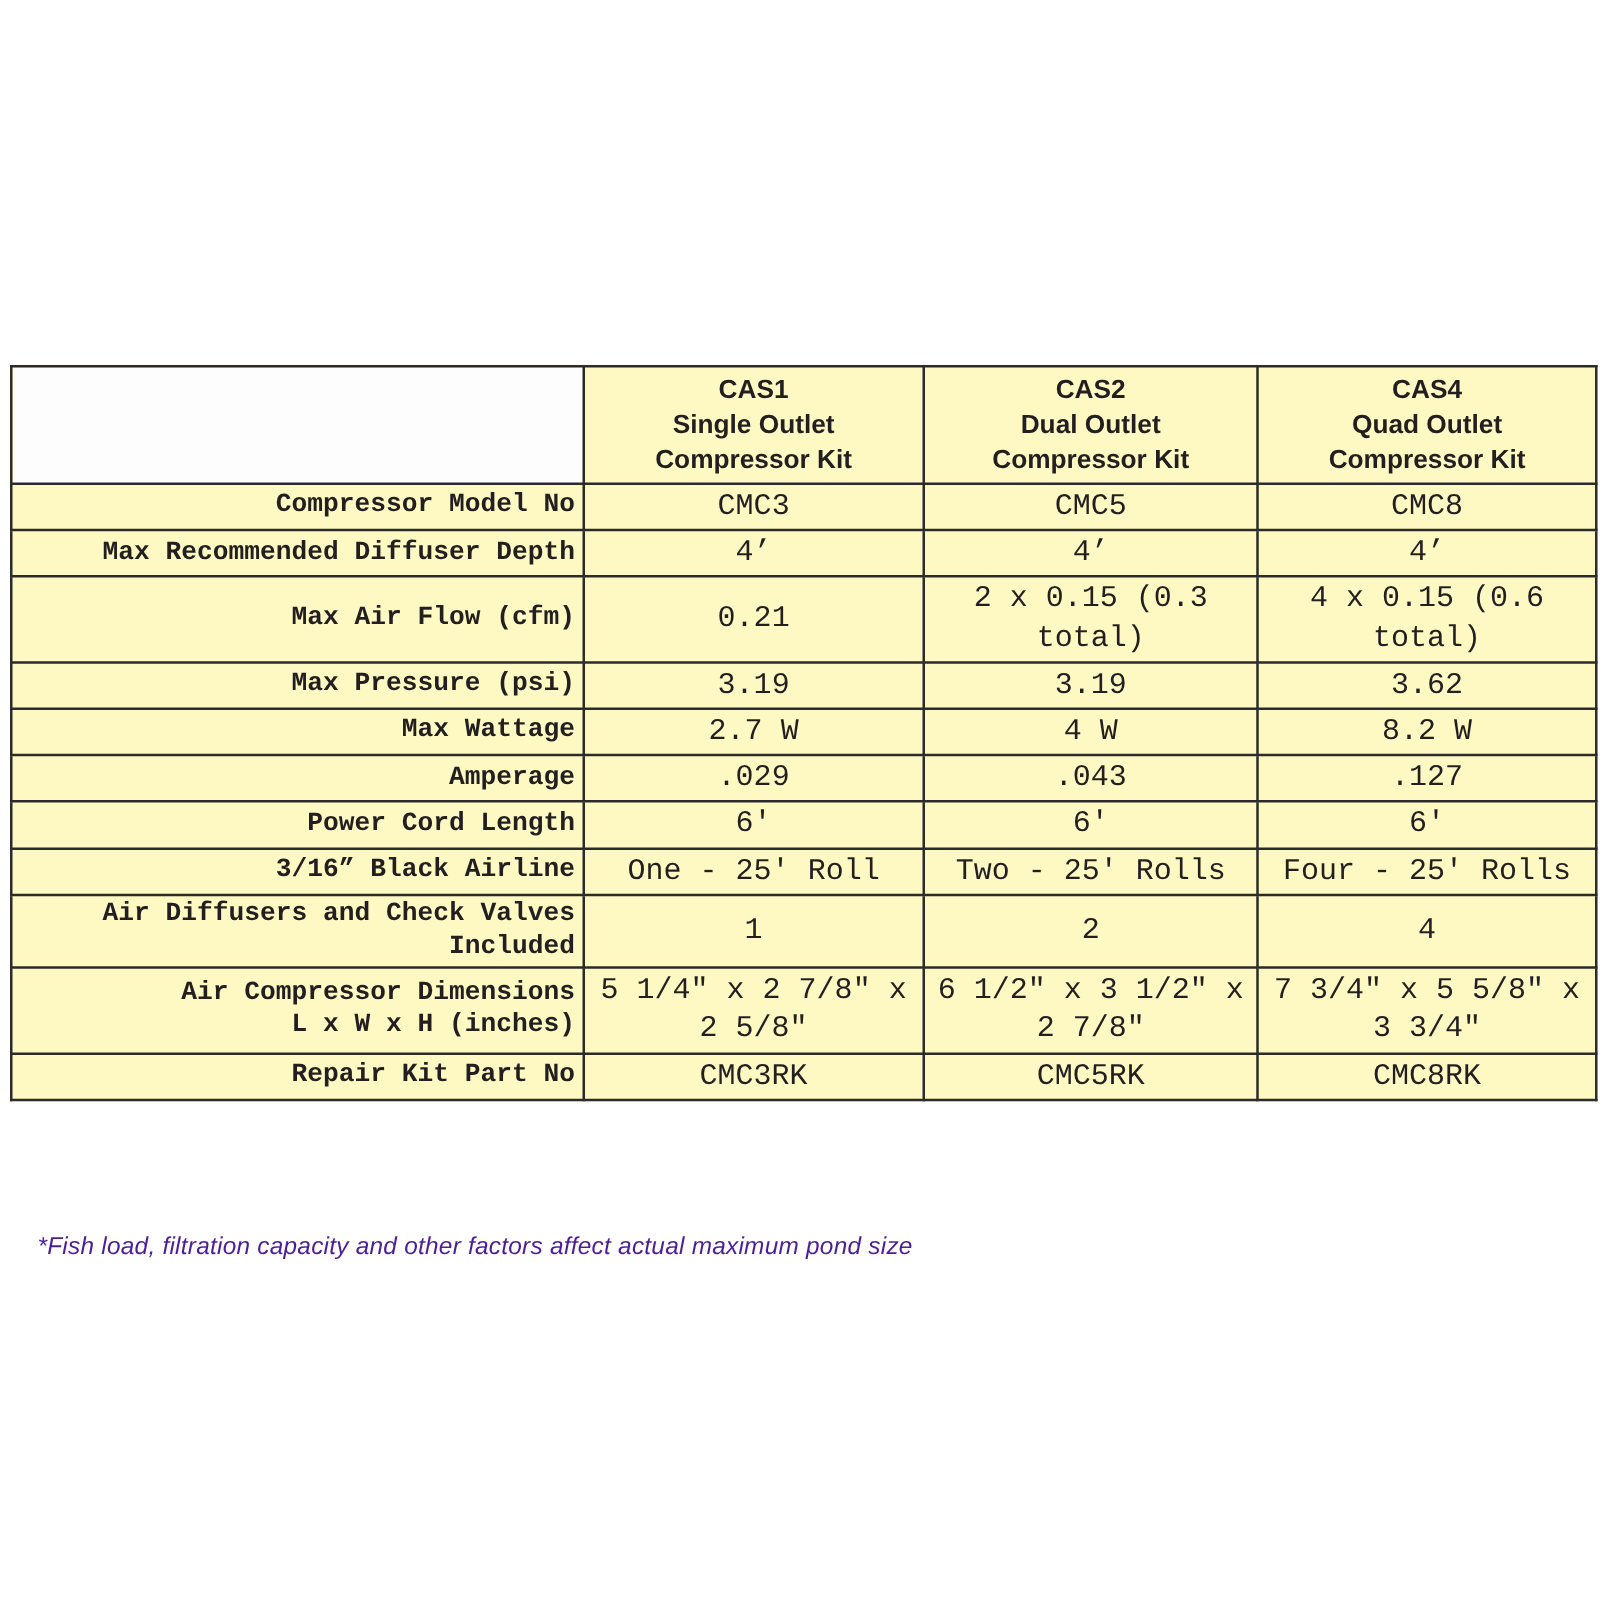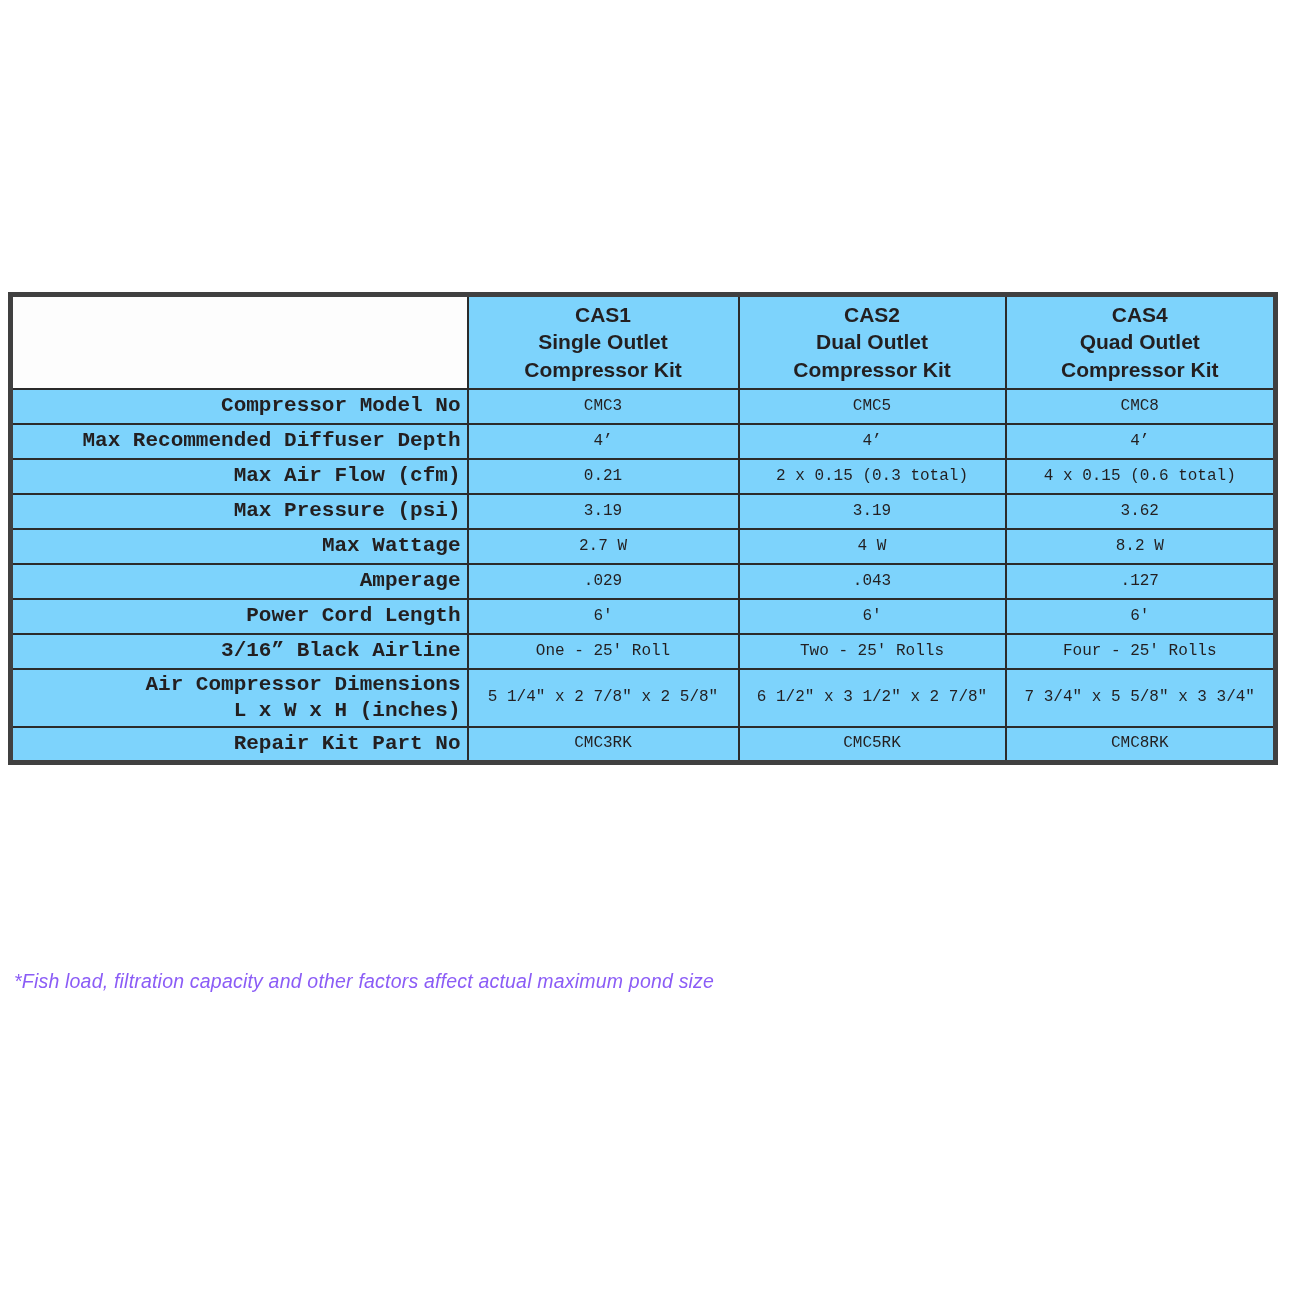--- a/index.html
+++ b/index.html
@@ -12,22 +12,22 @@
     color: #231f20;
     position: relative;
   }
   .spec-table {
     position: absolute;
     left: 8px;
     top: 292px;
     width: 1270px;
     border-collapse: collapse;
     table-layout: fixed;
-    border: 5px solid #404040;
-    background: #7dd3fc;
+    border: 2px solid #404040;
+    background: #fef9c3;
   }
   .spec-table th, .spec-table td {
     border: 2px solid #2b2b2b;
     vertical-align: middle;
     white-space: pre-line;
     padding: 2px 6px;
     overflow: hidden;
   }
   thead tr { height: 94px; }
   tbody tr { height: 35px; font-family: Liberation Mono, monospace; }
@@ -41,31 +41,31 @@
   .row-label {
     text-align: right;
     font-weight: bold;
     font-size: 21px;
     line-height: 1.25;
     padding-right: 8px;
   }
   .value-cell {
     text-align: center;
     font-weight: normal;
-    font-size: 16px;
+    font-size: 24px;
     line-height: 1.3;
   }
   .footnote {
     position: absolute;
     left: 14px;
     top: 970px;
     font-size: 19.5px;
     font-style: italic;
-    color: #8b5cf6;
-    margin: 0;
+    color: #4c1d95;
+    margin: 16px;
     letter-spacing: 0.2px;
   }
 </style>
 </head>
 <body>
 
 <div>
   <table class="spec-table">
     <colgroup>
       <col style="width:457px">
@@ -130,20 +130,26 @@
           <td class="value-cell">6'</td>
           <td class="value-cell">6'</td>
         </tr>
         <tr>
           <th class="row-label">3/16” Black Airline</th>
           <td class="value-cell">One - 25' Roll</td>
           <td class="value-cell">Two - 25' Rolls</td>
           <td class="value-cell">Four - 25' Rolls</td>
         </tr>
         <tr>
+          <th class="row-label">Air Diffusers and Check Valves Included</th>
+          <td class="value-cell">1</td>
+          <td class="value-cell">2</td>
+          <td class="value-cell">4</td>
+        </tr>
+        <tr>
           <th class="row-label">Air Compressor Dimensions
 L x W x H (inches)</th>
           <td class="value-cell">5 1/4" x 2 7/8" x 2 5/8"</td>
           <td class="value-cell">6 1/2" x 3 1/2" x 2 7/8"</td>
           <td class="value-cell">7 3/4" x 5 5/8" x 3 3/4"</td>
         </tr>
         <tr>
           <th class="row-label">Repair Kit Part No</th>
           <td class="value-cell">CMC3RK</td>
           <td class="value-cell">CMC5RK</td>

